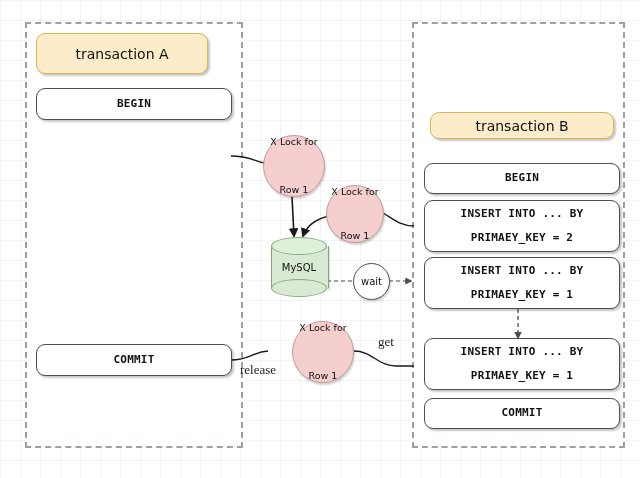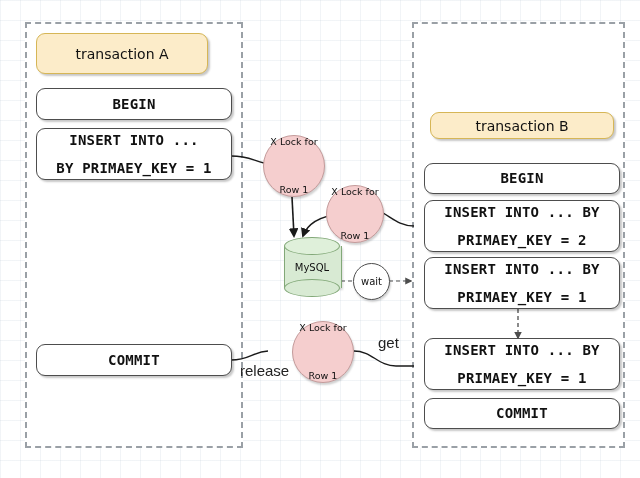--- a/index.html
+++ b/index.html
@@ -40,21 +40,21 @@
     box-sizing: border-box;
     background: #ffffff;
     border: 1.6px solid #4d4d4d;
     border-radius: 9px;
     box-shadow: 2px 2px 2px rgba(0,0,0,0.22);
     display: flex;
     flex-direction: column;
     align-items: center;
     justify-content: center;
     font-family: "DejaVu Sans Mono", monospace;
-    font-size: 14px;
+    font-size: 11px;
     font-weight: bold;
     color: #111111;
     letter-spacing: 0.2px;
     line-height: 1.15;
   }
   .box .line2 { margin-top: 11px; }
 
   
   .header-box {
     position: absolute;
@@ -150,22 +150,22 @@
     text-align: center;
     font-family: "DejaVu Sans", sans-serif;
     font-size: 10px;
     color: #111111;
     z-index: 3;
   }
 
   
   .edge-label {
     position: absolute;
-    font-family: Liberation Sans, sans-serif;
-    font-size: 15px;
+    font-family: Liberation Serif, serif;
+    font-size: 13px;
     color: #222222;
     background: transparent;
     white-space: nowrap;
   }
 </style>
 </head>
 <body>
 
 <div id="canvas">
 
@@ -202,24 +202,20 @@
   </svg>
 
   <div class="header-box" style="left:36px; top:33px; width:172px; height:41px;">
     <span>transaction A</span>
   </div>
 
   <div class="box" style="left:36px; top:88px; width:196px; height:32px;">
     <span>BEGIN</span>
   </div>
 
-  <div class="box" style="left:36px; top:128px; width:196px; height:52px;">
-    <span>INSERT INTO ...</span>
-    <span class="line2">BY PRIMAEY_KEY = 1</span>
-  </div>
 
   <div class="box" style="left:36px; top:344px; width:196px; height:32px;">
     <span>COMMIT</span>
   </div>
 
   <div class="header-box" style="left:430px; top:112px; width:184px; height:27px;">
     <span>transaction B</span>
   </div>
 
   <div class="box" style="left:424px; top:163px; width:196px; height:31px;">
@@ -253,21 +249,21 @@
   <div class="bubble" style="left:326px; top:185px; width:58px; height:58px;">
     <span>X Lock for</span>
     <span>Row 1</span>
   </div>
 
   <div class="bubble" style="left:292px; top:321px; width:62px; height:62px;">
     <span>X Lock for</span>
     <span>Row 1</span>
   </div>
 
-  <div class="cylinder" style="left:271px; top:237px; width:56px; height:60px;margin-left:13px;">
+  <div class="cylinder" style="left:271px; top:237px; width:56px; height:60px;">
     <div class="cyl-body"></div>
     <div class="cyl-bottom"></div>
     <div class="cyl-top"></div>
     <div class="cyl-label">MySQL</div>
   </div>
 
   <div class="wait-circle" style="left:353px; top:263px; width:37px; height:37px;">
     <span>wait</span>
   </div>
 

